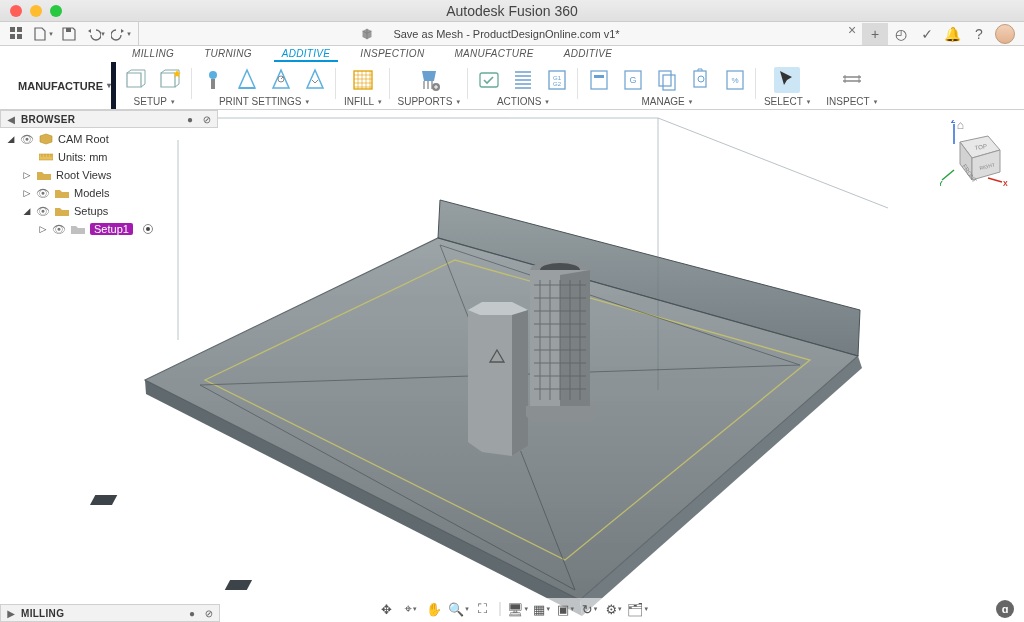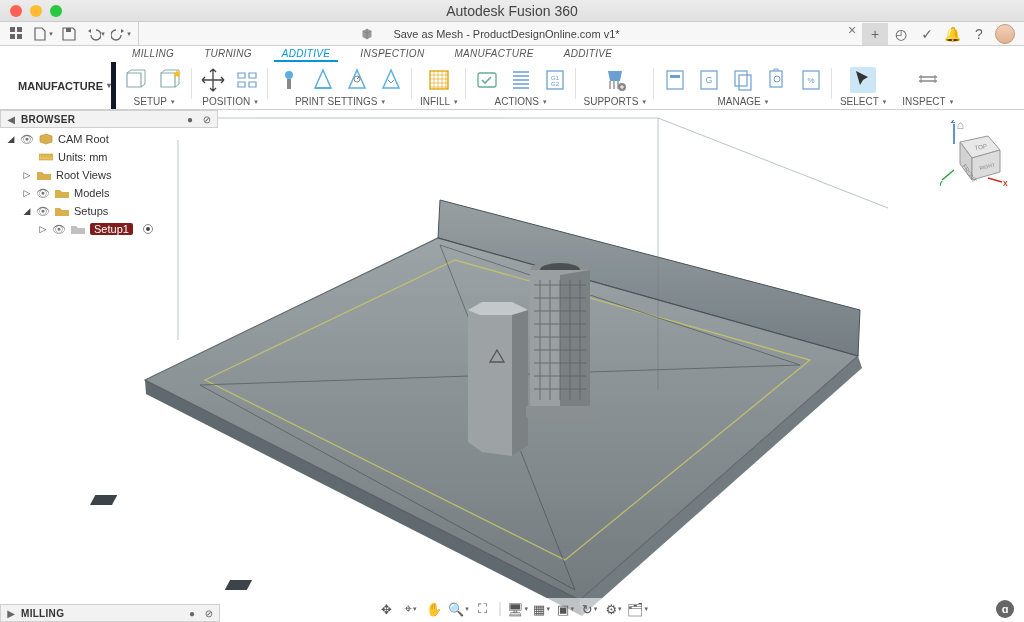--- a/index.html
+++ b/index.html
@@ -59,21 +59,21 @@
 .browser-hdr .exp { font-size: 10px; color: #666; width: 12px; text-align:center; }
 .browser-hdr .title { font-weight: 600; font-size: 10px; letter-spacing: .3px; }
 .browser-hdr .pin { margin-left: auto; font-size: 10px; color:#666; width:14px; text-align:center;}
 .browser-hdr .clo { font-size: 10px; color:#666; width:12px; text-align:center;}
 .browser-body { background: transparent; padding: 2px 0; }
 .tree-row { display: flex; align-items: center; height: 18px; gap: 4px; padding-left: 6px; white-space: nowrap; }
 .tree-row .tw { width: 10px; text-align: center; font-size: 9px; color: #444; }
 .tree-row .eye { width: 14px; text-align: center; font-size: 11px; color: #777; }
 .tree-row .iconslot { width: 16px; height: 14px; display: flex; align-items: center; justify-content: center; }
 .tree-row .lbl { }
-.tree-row.sel .lbl { background: #7f1d1d; color: #fff; padding: 0 4px; border-radius: 2px; }
+.tree-row.sel .lbl { background: #a21caf; color: #fff; padding: 0 4px; border-radius: 2px; }
 .tree-row .radio { width: 10px; height: 10px; border: 1px solid #888; border-radius: 50%; margin-left: 6px; display:inline-flex; align-items:center; justify-content:center;}
 .tree-row .radio.on::after { content:""; width:4px; height:4px; border-radius:50%; background:#444;}
 .indent1 { padding-left: 22px; }
 .indent2 { padding-left: 38px; }
 
 
 .viewcube { position: absolute; right: 16px; top: 10px; width: 54px; height: 70px; z-index: 10; }
 .vc-home { position: absolute; right: 44px; top: -2px; font-size: 12px; color: #888; }
 
 
@@ -193,38 +193,20 @@
             <path d="M19 3l1.2 2.4 2.6.4-1.9 1.8.5 2.6L19 9l-2.4 1.2.5-2.6-1.9-1.8 2.6-.4z" fill="#fb0"></path>
           </svg>
         </div>
     </div>
     <div class="rb-label">
         <span>SETUP</span>
         <span class="caret">▾</span>
       </div>
   </div>
 
-  <div class="ribbon-group">
-    <div class="rb-icon-row">
-      <div class="rb-icon">
-          <svg class="icn" viewBox="0 0 26 26">
-            <path d="M13 2v22M2 13h22M13 2l-3 3m3-3l3 3M13 24l-3-3m3 3l3-3M2 13l3-3m-3 3l3 3M24 13l-3-3m3 3l-3 3" stroke="#444" stroke-width="1.3" fill="none"></path>
-          </svg>
-        </div>
-      <div class="rb-icon">
-          <svg class="icn" viewBox="0 0 26 26">
-            <path d="M4 6h7v5H4zM15 6h7v5h-7zM4 15h7v5H4zM15 15h7v5h-7z" fill="none" stroke="#6aa0d0" stroke-width="1.2"></path>
-          </svg>
-        </div>
-    </div>
-    <div class="rb-label">
-        <span>POSITION</span>
-        <span class="caret">▾</span>
-      </div>
-  </div>
 
   <div class="ribbon-group">
     <div class="rb-icon-row">
       <div class="rb-icon">
           <svg class="icn" viewBox="0 0 26 26">
             <circle cx="13" cy="8" r="4" fill="#5bb0e0"></circle>
             <rect x="11" y="12" width="4" height="10" fill="#888"></rect>
           </svg>
         </div>
       <div class="rb-icon">
@@ -257,64 +239,64 @@
     <div class="rb-icon-row">
       <div class="rb-icon">
           <svg class="icn" viewBox="0 0 26 26">
             <rect x="4" y="4" width="18" height="18" fill="none" stroke="#e0a000" stroke-width="1.3"></rect>
             <path d="M4 8h18M4 12h18M4 16h18M4 20h18M8 4v18M12 4v18M16 4v18M20 4v18" stroke="#e0a000" stroke-width=".6"></path>
           </svg>
         </div>
     </div>
     <div class="rb-label">
         <span>INFILL</span>
-        <span class="caret">▾</span>
-      </div>
-  </div>
-
-  <div class="ribbon-group">
-    <div class="rb-icon-row">
-      <div class="rb-icon">
-          <svg class="icn" viewBox="0 0 26 26">
-            <rect x="4" y="6" width="18" height="14" rx="2" fill="none" stroke="#6a9" stroke-width="1.3"></rect>
-            <path d="M8 13l3 3 6-6" stroke="#6a9" stroke-width="1.6" fill="none"></path>
-          </svg>
-        </div>
-      <div class="rb-icon">
-          <svg class="icn" viewBox="0 0 26 26">
-            <path d="M5 5h16M5 9h16M5 13h16M5 17h16M5 21h16" stroke="#6aa0d0" stroke-width="1.5"></path>
-          </svg>
-        </div>
-      <div class="rb-icon">
-          <svg class="icn" viewBox="0 0 26 26">
-            <rect x="5" y="4" width="16" height="18" fill="none" stroke="#6aa0d0" stroke-width="1.3"></rect>
-            <text x="13" y="13" font-size="6" text-anchor="middle" fill="#6aa0d0">G1</text>
-            <text x="13" y="19" font-size="6" text-anchor="middle" fill="#6aa0d0">G2</text>
-          </svg>
-        </div>
-    </div>
-    <div class="rb-label">
-        <span>ACTIONS</span>
         <span class="caret">▾</span>
       </div>
   </div>
 
   <div class="ribbon-group">
     <div class="rb-icon-row">
       <div class="rb-icon">
           <svg class="icn" viewBox="0 0 26 26">
             <path d="M6 4h14l-2 10H8z" fill="#6aa0d0"></path>
             <path d="M8 14v8M12 14v8M16 14v8" stroke="#888" stroke-width="1.3"></path>
             <circle cx="20" cy="20" r="4" fill="#888"></circle>
             <path d="M20 18v4M18 20h4" stroke="#fff"></path>
           </svg>
         </div>
     </div>
     <div class="rb-label">
         <span>SUPPORTS</span>
+        <span class="caret">▾</span>
+      </div>
+  </div>
+
+  <div class="ribbon-group">
+    <div class="rb-icon-row">
+      <div class="rb-icon">
+          <svg class="icn" viewBox="0 0 26 26">
+            <rect x="4" y="6" width="18" height="14" rx="2" fill="none" stroke="#6a9" stroke-width="1.3"></rect>
+            <path d="M8 13l3 3 6-6" stroke="#6a9" stroke-width="1.6" fill="none"></path>
+          </svg>
+        </div>
+      <div class="rb-icon">
+          <svg class="icn" viewBox="0 0 26 26">
+            <path d="M5 5h16M5 9h16M5 13h16M5 17h16M5 21h16" stroke="#6aa0d0" stroke-width="1.5"></path>
+          </svg>
+        </div>
+      <div class="rb-icon">
+          <svg class="icn" viewBox="0 0 26 26">
+            <rect x="5" y="4" width="16" height="18" fill="none" stroke="#6aa0d0" stroke-width="1.3"></rect>
+            <text x="13" y="13" font-size="6" text-anchor="middle" fill="#6aa0d0">G1</text>
+            <text x="13" y="19" font-size="6" text-anchor="middle" fill="#6aa0d0">G2</text>
+          </svg>
+        </div>
+    </div>
+    <div class="rb-label">
+        <span>ACTIONS</span>
         <span class="caret">▾</span>
       </div>
   </div>
 
   <div class="ribbon-group">
     <div class="rb-icon-row">
       <div class="rb-icon">
           <svg class="icn" viewBox="0 0 26 26">
             <rect x="5" y="4" width="16" height="18" fill="none" stroke="#6aa0d0" stroke-width="1.2"></rect>
             <rect x="8" y="8" width="10" height="3" fill="#6aa0d0"></rect>

